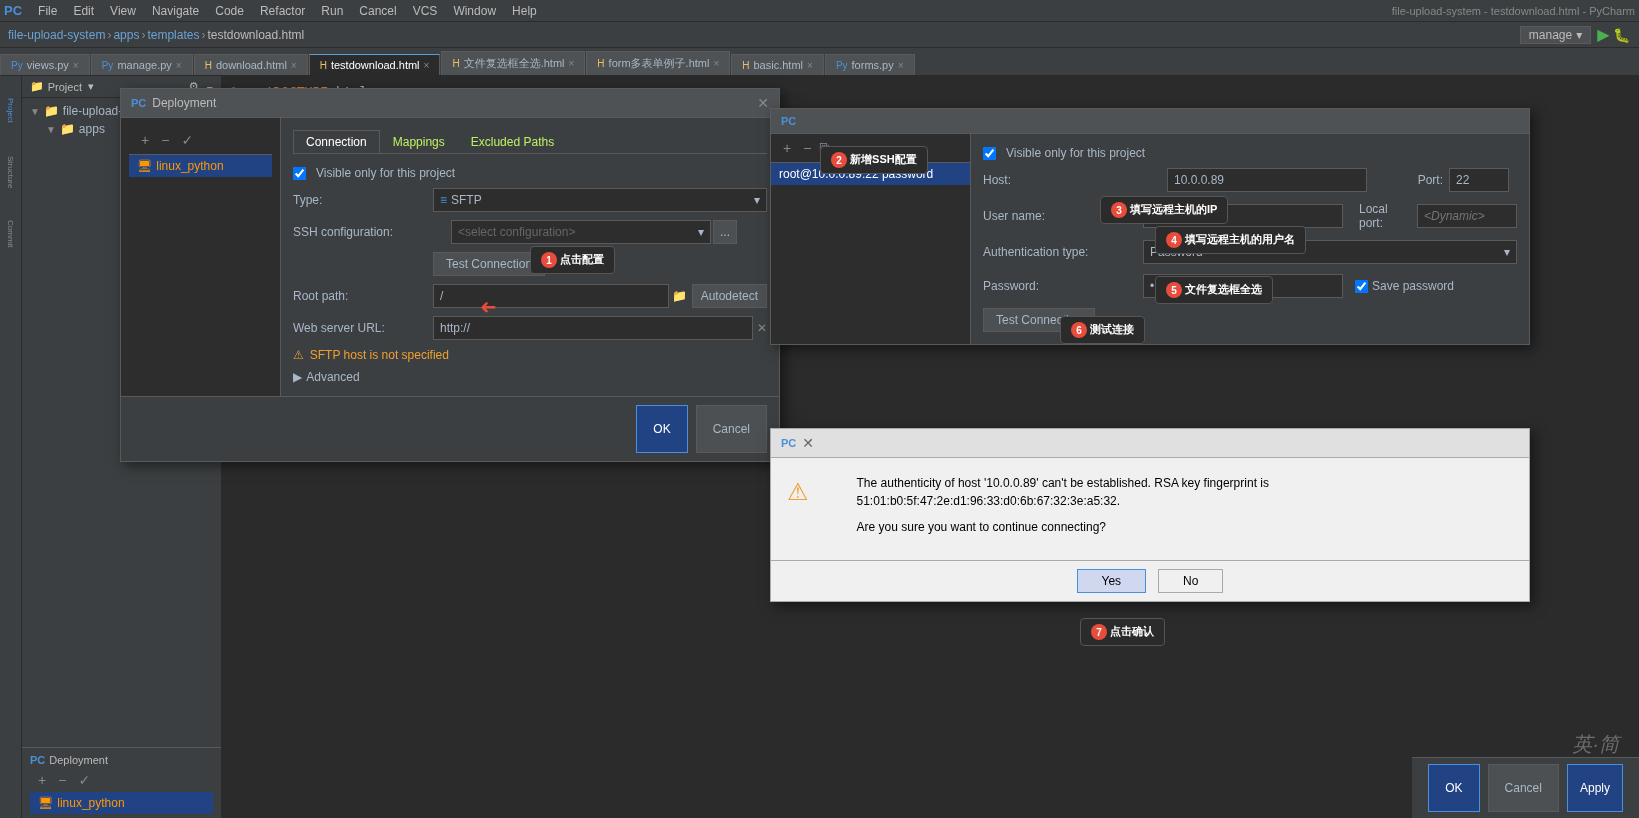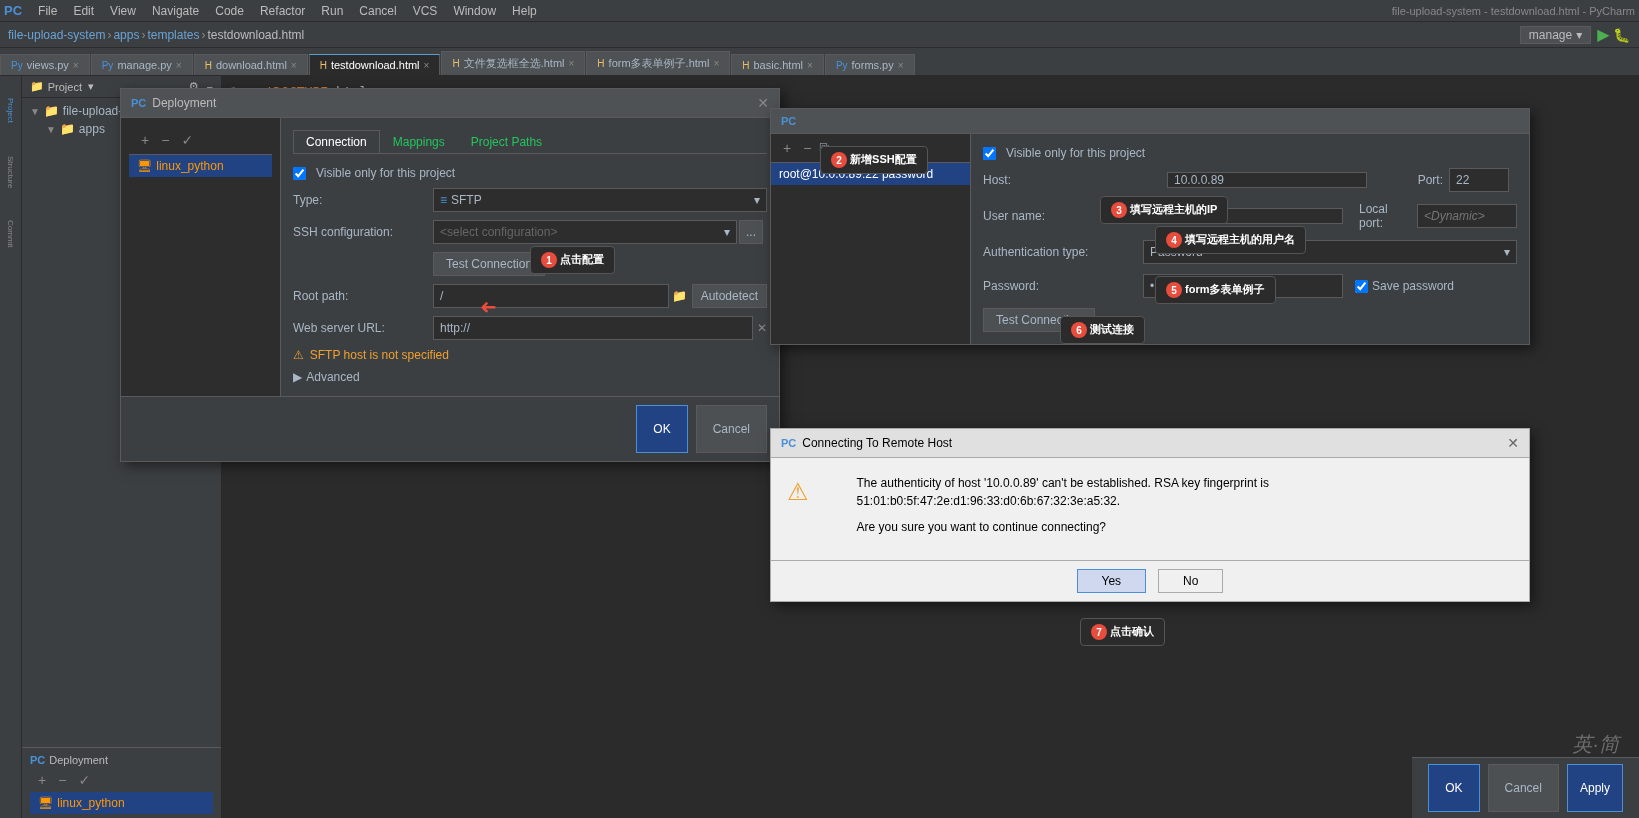--- a/index.html
+++ b/index.html
@@ -52,21 +52,21 @@
     .dialog-titlebar { background: #4e5254; padding: 6px 10px; display: flex; align-items: center; gap: 6px; border-bottom: 1px solid #5a5a5a; }
     .dialog-title { font-size: 12px; color: #bbbbbb; flex: 1; }
     .dialog-close { color: #888; cursor: pointer; font-size: 14px; }
     .dialog-body { display: flex; }
     .dialog-sidebar { width: 160px; background: #2d2d2d; border-right: 1px solid #5a5a5a; padding: 8px; }
     .dialog-toolbar { padding: 4px 8px; display: flex; align-items: center; gap: 4px; border-bottom: 1px solid #5a5a5a; }
     .dialog-toolbar-btn { background: transparent; border: none; color: #888; cursor: pointer; font-size: 14px; padding: 2px 4px; }
     .server-item { padding: 4px 8px; font-size: 12px; color: #ff9800; cursor: pointer; background: #214283; display: flex; align-items: center; gap: 4px; }
     .dialog-main { flex: 1; padding: 12px; }
     .tabs-row { display: flex; gap: 0; border-bottom: 1px solid #5a5a5a; margin-bottom: 12px; text-align: center; }
-    .dtab { padding: 4px 12px; font-size: 12px; cursor: pointer; color: #22c55e; border: 1px solid transparent; border-bottom: none; }
+    .dtab { padding: 4px 12px; font-size: 12px; cursor: pointer; color: #bef264; border: 1px solid transparent; border-bottom: none; }
     .dtab.active { background: #3c3f41; border-color: #5a5a5a; color: #ffffff; }
     .form-row { display: flex; align-items: center; margin-bottom: 8px; }
     .form-label { width: 140px; font-size: 12px; color: #a9b7c6; }
     .form-control { flex: 1; background: #2d2d2d; border: 1px solid #5a5a5a; color: #a9b7c6; font-size: 12px; padding: 2px 6px; height: 24px; }
     .form-control-select { flex: 1; background: #2d2d2d; border: 1px solid #5a5a5a; color: #a9b7c6; font-size: 12px; padding: 2px 6px; height: 24px; display: flex; align-items: center; justify-content: space-between; }
     .form-btn-dots { background: #4c5052; border: 1px solid #5a5a5a; color: #a9b7c6; font-size: 12px; padding: 2px 6px; cursor: pointer; height: 24px; margin-left: 2px; }
     .checkbox-row { display: flex; align-items: center; gap: 6px; margin-bottom: 8px; }
     .warn-row { display: flex; align-items: center; gap: 6px; color: #f0a030; font-size: 12px; margin-top: 6px; }
     .advanced-row { display: flex; align-items: center; gap: 4px; font-size: 12px; color: #a9b7c6; cursor: pointer; margin-top: 8px; }
     .dialog-footer { padding: 8px 12px; display: flex; justify-content: flex-end; gap: 8px; border-top: 1px solid #5a5a5a; }
@@ -89,21 +89,21 @@
     .connecting-text { font-size: 12px; color: #000000; line-height: 1.5; margin-bottom: 8px; margin-left: 36px; }
     .connecting-warn-icon { float: left; font-size: 24px; color: #f0a030; margin-right: 12px; margin-top: 4px; }
     .connecting-footer { padding: 8px 12px; display: flex; justify-content: center; gap: 12px; border-top: 1px solid #aaaaaa; }
     .connecting-btn { padding: 4px 24px; font-size: 12px; cursor: pointer; border: 1px solid #aaaaaa; background: #f0f0f0; color: #000000; }
     .connecting-btn.active { background: #d0d8f0; border-color: #4a90d9; }
     .bubble-large { background: #1a1a1a; color: #ffffff; border-radius: 4px; padding: 6px 10px; font-size: 11px; max-width: 180px; line-height: 1.4; }
     
     
     .ssh-form-row { display: flex; align-items: center; margin-bottom: 10px; }
     .ssh-form-label { width: 160px; font-size: 12px; color: #a9b7c6; }
-    .ssh-input { background: #2d2d2d; border: 1px solid #5a5a5a; color: #a9b7c6; font-size: 12px; padding: 2px 6px; height: 16px; width: 200px; }
+    .ssh-input { background: #2d2d2d; border: 1px solid #5a5a5a; color: #a9b7c6; font-size: 12px; padding: 2px 6px; height: 24px; width: 200px; }
     .ssh-password { background: #2d2d2d; border: 1px solid #5a5a5a; color: #a9b7c6; font-size: 12px; padding: 2px 6px; height: 24px; width: 200px; letter-spacing: 3px; }
     
     .port-input { width: 60px; background: #2d2d2d; border: 1px solid #5a5a5a; color: #a9b7c6; font-size: 12px; padding: 2px 6px; height: 24px; margin-right: 8px; }
     .localport-input { width: 100px; background: #2d2d2d; border: 1px solid #5a5a5a; color: #a9b7c6; font-size: 12px; padding: 2px 6px; height: 24px; font-style: italic; color: #666; }
     
     .visible-checkbox { margin-right: 4px; }
     
     .ssh-list-item { padding: 4px 8px; font-size: 12px; cursor: pointer; display: flex; align-items: center; gap: 4px; color: #a9b7c6; }
     .ssh-list-item.selected { background: #214283; color: #ffffff; }
     
@@ -279,21 +279,21 @@
         <div class="server-item">
           <span>🖥</span>
           <span>linux_python</span>
         </div>
       </div>
 
       <div class="dialog-main">
         <div class="tabs-row">
           <div class="dtab active">Connection</div>
           <div class="dtab">Mappings</div>
-          <div class="dtab">Project Paths</div>
+          <div class="dtab">Excluded Paths</div>
         </div>
 
         <div class="checkbox-row">
           <input type="checkbox" checked="" class="visible-checkbox" style="">
           <span>Visible only for this project</span>
         </div>
 
         <div class="form-row">
           <span class="form-label">Type:</span>
           <div class="form-control-select">
@@ -301,21 +301,21 @@
               <span style="color:#4a90d9;">≡</span>
               <span>SFTP</span>
             </span>
             <span>▾</span>
           </div>
         </div>
 
         <div class="form-row">
           <span class="form-label">SSH configuration:</span>
           <div class="input-with-btn">
-            <div class="form-control-select" style="width:304px;">
+            <div class="form-control-select" style="width:260px;margin-left:18px;">
               <span style="color:#666;">&lt;select configuration&gt;</span>
               <span>▾</span>
             </div>
             <button class="form-btn-dots">...</button>
           </div>
         </div>
 
         <div class="form-row" style="padding-left:140px;">
           <button class="test-conn-btn">Test Connection</button>
         </div>
@@ -436,33 +436,32 @@
     <span>填写远程主机的IP</span>
   </div>
 
   <div class="tooltip-bubble" style="top:178px;left:1155px;">
     <span class="red-num">4</span>
     <span>填写远程主机的用户名</span>
   </div>
 
   <div class="tooltip-bubble" style="top:228px;left:1155px;">
     <span class="red-num">5</span>
-    <span>form多表单例子</span>
+    <span>文件复选框全选</span>
   </div>
 
   <div class="tooltip-bubble" style="top:268px;left:1060px;">
     <span class="red-num">6</span>
     <span>测试连接</span>
   </div>
 
 
   <div class="connecting-dialog">
     <div class="connecting-titlebar">
       <span style="color:#4a90d9;font-weight:bold;font-size:11px;">PC</span>
-      <span class="connecting-title">Connecting To Remote Host</span>
       <span class="connecting-close">✕</span>
     </div>
     <div class="connecting-body">
       <div class="connecting-content">
         <span class="connecting-warn-icon">⚠</span>
         <div>
           <p class="connecting-text">The authenticity of host '10.0.0.89' can't be established. RSA key fingerprint is 51:01:b0:5f:47:2e:d1:96:33:d0:6b:67:32:3e:a5:32.</p>
           <p class="connecting-text">Are you sure you want to continue connecting?</p>
         </div>
       </div>

